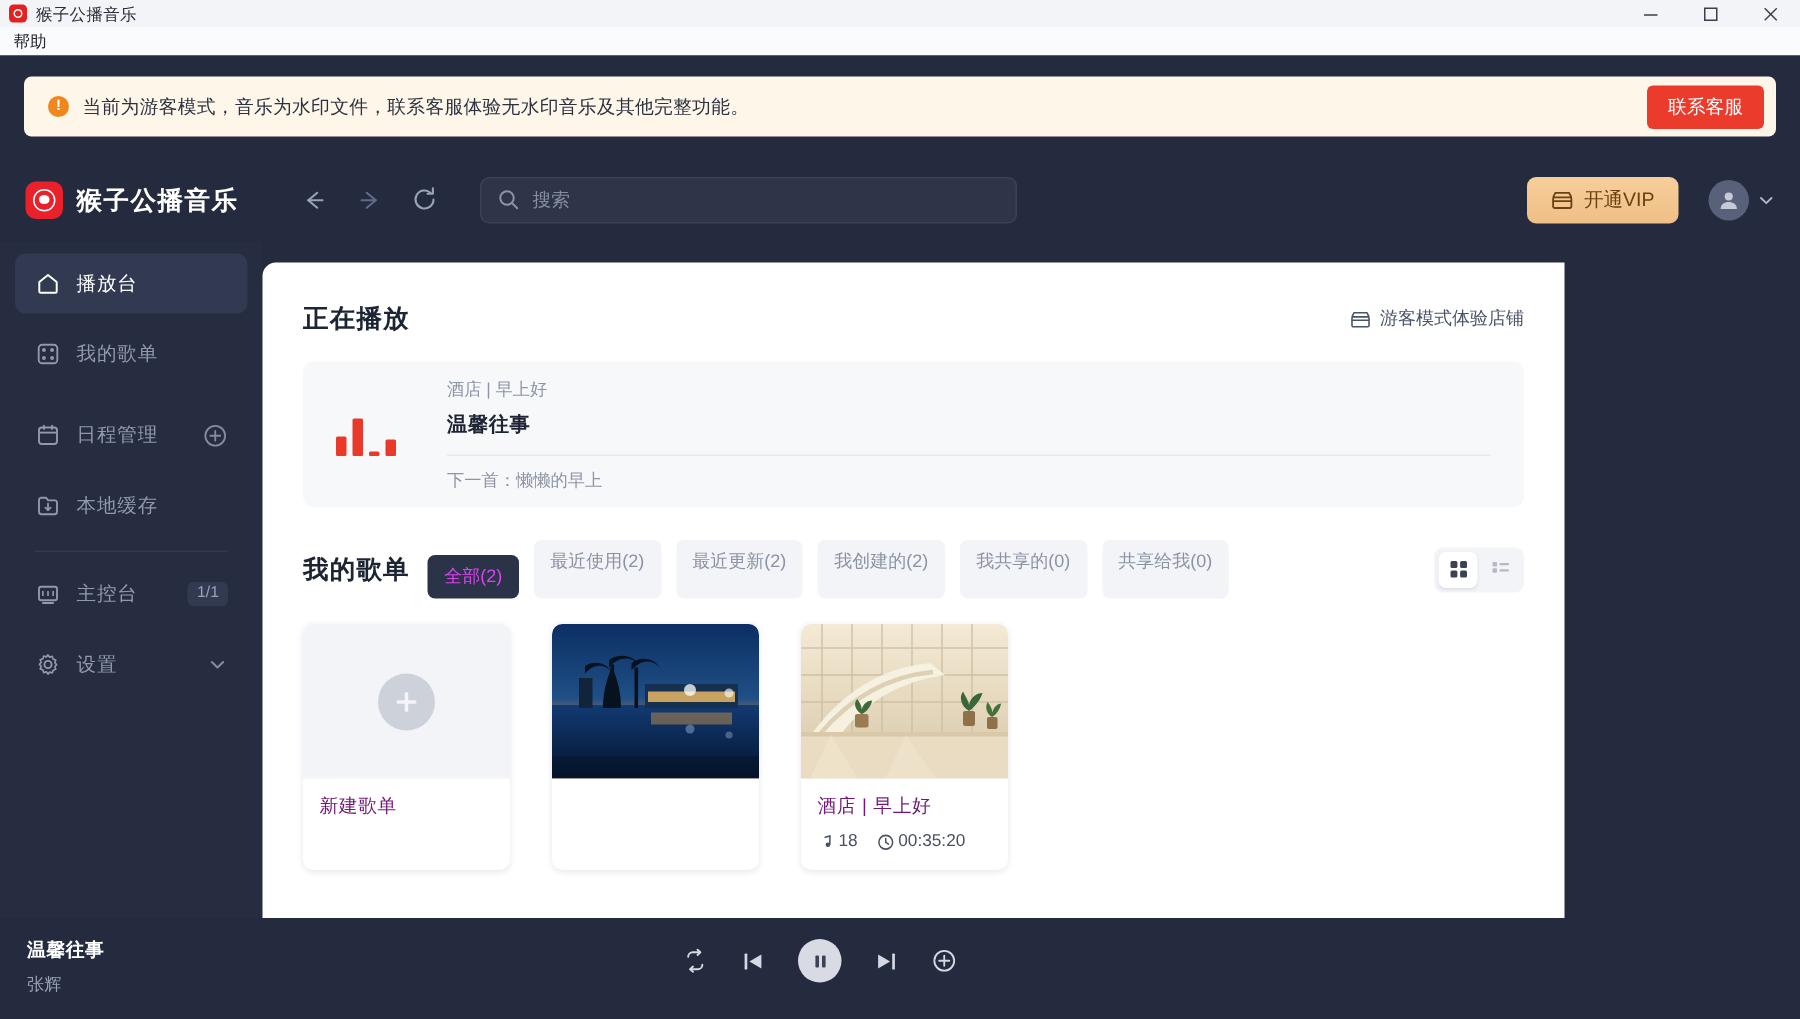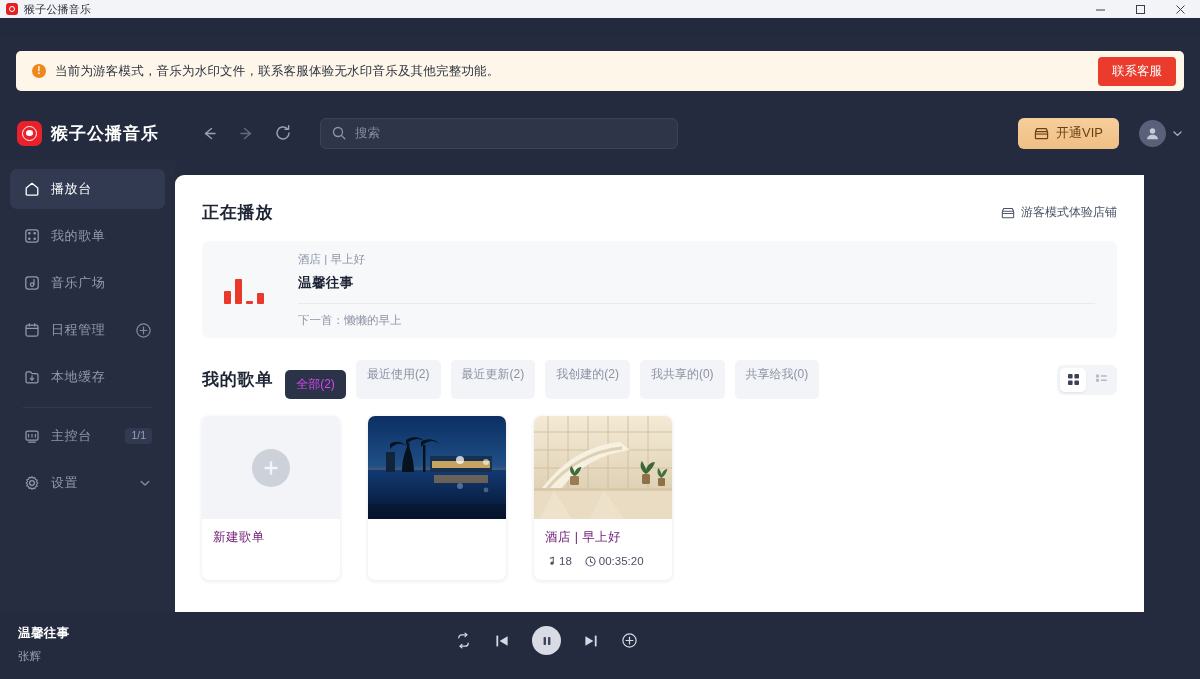--- a/index.html
+++ b/index.html
@@ -111,21 +111,21 @@
   .side-gap { height:7px; }
   .side-plus { margin-left:auto; color:#848ba1; display:flex; cursor:pointer; }
   .side-badge {
     margin-left:auto; background:#323a52; color:#9aa1b6; font-size:10.5px;
     border-radius:4px; padding:2px 6px; line-height:1.1;
   }
   .side-div { height:1px; background:#323a4c; margin:10px 23px 8px 23px; }
 
   
   .content {
-    position:absolute; left:175px; top:138px; width:969px; height:468px;
+    position:absolute; left:175px; top:138px; width:868px; height:468px;
     background:#fff; border-radius:9px 0 0 0;
     overflow:hidden;
   }
   .sec-head { display:flex; align-items:center; padding:26px 27px 0 27px; }
   .sec-title { font-size:17px; font-weight:bold; color:#1d2433; letter-spacing:.8px; }
   .shop-link {
     margin-left:auto; display:flex; align-items:center; gap:6px;
     font-size:12px; color:#4b5368; cursor:pointer;
   }
 
@@ -236,20 +236,23 @@
       </div>
       <div class="tb-btn">
         <svg width="11" height="11" viewBox="0 0 11 11">
             <line x1="1.5" y1="1.5" x2="9.5" y2="9.5" stroke="currentColor" stroke-width="1"></line>
             <line x1="9.5" y1="1.5" x2="1.5" y2="9.5" stroke="currentColor" stroke-width="1"></line>
           </svg>
       </div>
     </div>
   </div>
 
+  <div class="menubar">
+    <div class="mi">帮助</div>
+  </div>
 
   <div class="shell">
 
     <div class="notice">
       <div class="notice-ico">!</div>
       <div class="notice-txt">当前为游客模式，音乐为水印文件，联系客服体验无水印音乐及其他完整功能。</div>
       <button class="notice-btn">联系客服</button>
     </div>
 
     <div class="header">
@@ -332,30 +335,20 @@
               <circle cx="5.3" cy="5.3" r="1.3" fill="currentColor"></circle>
               <circle cx="10.7" cy="5.3" r="1.3" fill="currentColor"></circle>
               <circle cx="5.3" cy="10.7" r="1.3" fill="currentColor"></circle>
               <circle cx="10.7" cy="10.7" r="1.3" fill="currentColor"></circle>
             </svg>
         </span>
         <span class="lbl">我的歌单</span>
       </div>
 
       <div class="side-gap"></div>
-      <div class="side-item">
-        <span class="ico">
-          <svg width="16" height="16" viewBox="0 0 16 16">
-              <rect x="1.8" y="1.8" width="12.4" height="12.4" rx="2.6" fill="none" stroke="currentColor" stroke-width="1.25"></rect>
-              <path d="M10 4.5v5" fill="none" stroke="currentColor" stroke-width="1.2" stroke-linecap="round"></path>
-              <circle cx="8.1" cy="9.6" r="1.7" fill="none" stroke="currentColor" stroke-width="1.2"></circle>
-            </svg>
-        </span>
-        <span class="lbl">音乐广场</span>
-      </div>
 
       <div class="side-gap"></div>
       <div class="side-item">
         <span class="ico">
           <svg width="16" height="16" viewBox="0 0 16 16">
               <rect x="2" y="3" width="12" height="11" rx="1.8" fill="none" stroke="currentColor" stroke-width="1.25"></rect>
               <line x1="2" y1="6.4" x2="14" y2="6.4" stroke="currentColor" stroke-width="1.25"></line>
               <line x1="5.3" y1="1.8" x2="5.3" y2="4" stroke="currentColor" stroke-width="1.25" stroke-linecap="round"></line>
               <line x1="10.7" y1="1.8" x2="10.7" y2="4" stroke="currentColor" stroke-width="1.25" stroke-linecap="round"></line>
             </svg>

